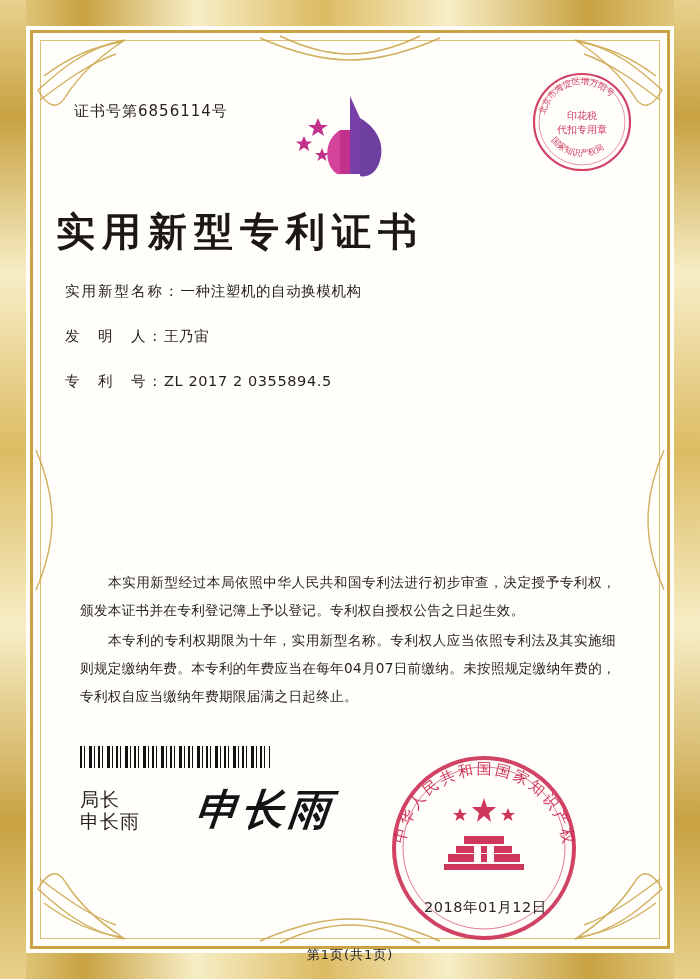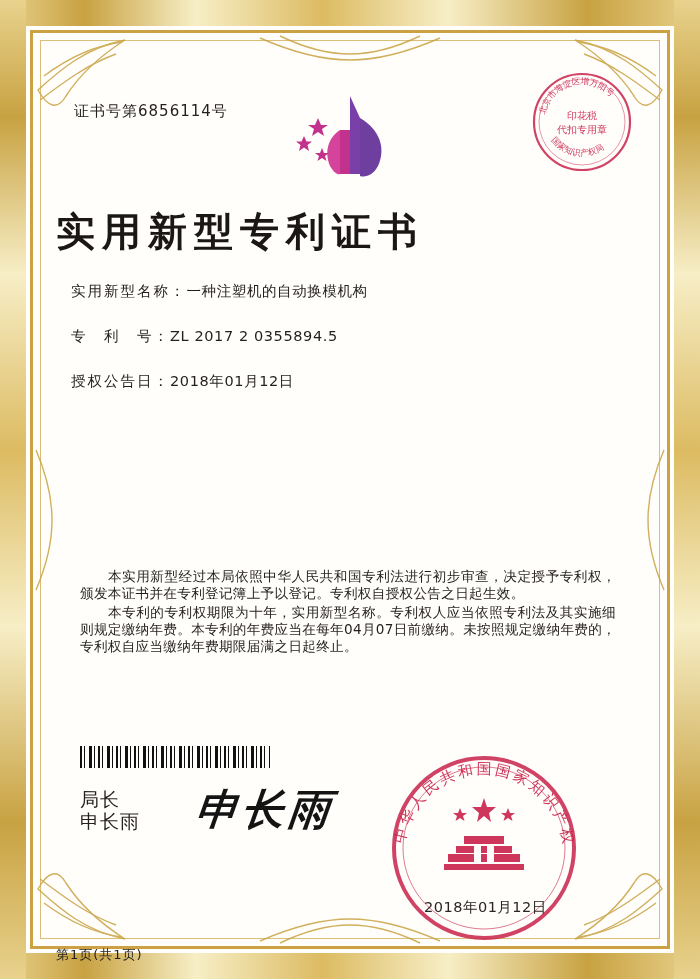--- a/index.html
+++ b/index.html
@@ -90,38 +90,38 @@
     width: 588px;
     font-size: 39px;
     font-weight: bold;
     letter-spacing: 7px;
     font-family: "DejaVu Sans", sans-serif;
     color: #1b1714;
   }
 
   .fields {
     position: absolute;
-    left: 15px; top: 222px;
+    left: 9px; top: 222px;
     width: 540px;
     font-size: 14.5px;
     font-family: "DejaVu Sans", sans-serif;
   }
   .field-row {
     margin-bottom: 26px;
     letter-spacing: 0.6px;
     white-space: nowrap;
   }
   .field-label { letter-spacing: 2px; }
 
   .body-text {
     position: absolute;
     left: 24px; top: 508px;
     width: 536px;
     font-size: 13.6px;
-    line-height: 17px;
+    line-height: 28px;
     text-align: justify;
     font-family: "DejaVu Sans", sans-serif;
     letter-spacing: 0.3px;
   }
   .body-text p { margin: 0 0 2px 0; text-indent: 28px; }
 
   .barcode {
     position: absolute;
     left: 24px; top: 686px;
     width: 190px; height: 22px;
@@ -165,21 +165,21 @@
     font-size: 14.5px;
     font-family: "DejaVu Sans", sans-serif;
     color: #2a2522;
     letter-spacing: 0.5px;
   }
 
   .page-footer {
     position: absolute;
     left: 0; top: 886px;
     width: 588px;
-    text-align: left;
+    text-align: center;
     font-size: 13px;
     font-family: "DejaVu Sans", sans-serif;
     letter-spacing: 1px;
   }
 </style>
 </head>
 <body>
 
 <div class="page">
 
@@ -253,24 +253,24 @@
       </text>
     </svg>
 
     <div class="doc-title">实用新型专利证书</div>
 
     <div class="fields">
       <div class="field-row">
         <span class="field-label">实用新型名称：</span><span>一种注塑机的自动换模机构</span>
       </div>
       <div class="field-row">
-        <span class="field-label">专　利　号：</span><span>ZL 2017 2 0355894.5</span>
+        <span class="field-label">发　明　人：</span><span>王乃宙</span>
       </div>
       <div class="field-row">
-        <span class="field-label">授权公告日：</span><span>2018年01月12日</span>
+        <span class="field-label">专　利　号：</span><span>ZL 2017 2 0355894.5</span>
       </div>
     </div>
 
     <div class="body-text">
       <p>本实用新型经过本局依照中华人民共和国专利法进行初步审查，决定授予专利权，颁发本证书并在专利登记簿上予以登记。专利权自授权公告之日起生效。</p>
       <p>本专利的专利权期限为十年，实用新型名称。专利权人应当依照专利法及其实施细则规定缴纳年费。本专利的年费应当在每年04月07日前缴纳。未按照规定缴纳年费的，专利权自应当缴纳年费期限届满之日起终止。</p>
     </div>
 
     <div class="barcode"></div>
 

